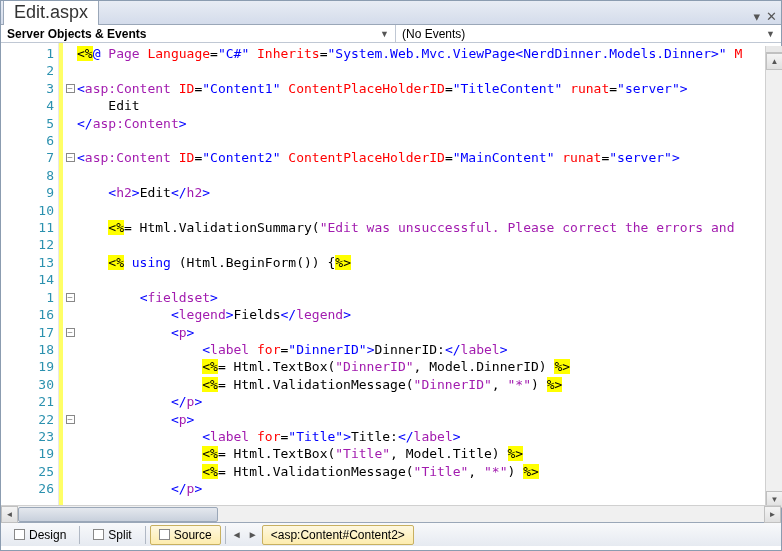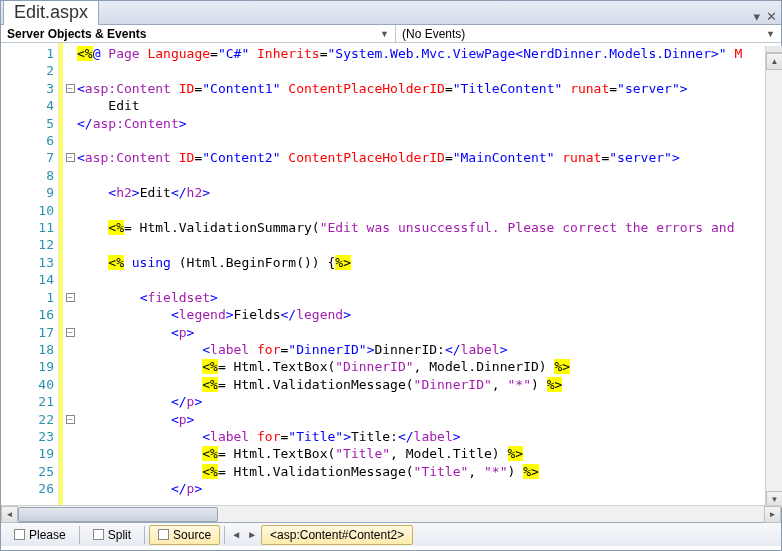--- a/index.html
+++ b/index.html
@@ -79,21 +79,21 @@
       <div>10</div>
       <div>11</div>
       <div>12</div>
       <div>13</div>
       <div>14</div>
       <div>1</div>
       <div>16</div>
       <div>17</div>
       <div>18</div>
       <div>19</div>
-      <div>40</div>
+      <div>30</div>
       <div>21</div>
       <div>22</div>
       <div>23</div>
       <div>19</div>
       <div>25</div>
       <div>26</div>
     </div>
   <div class="margin-bar"></div>
   <div class="fold-col" id="foldcol">
       <div>&nbsp;</div>
@@ -134,21 +134,21 @@
 
 <div class="scroll-h">
   <div class="btn">◄</div>
   <div class="thumb"></div>
   <div class="btn">►</div>
 </div>
 
 <div class="bottom">
   <div class="view-btn">
       <span class="ico"></span>
-      <span>Please</span>
+      <span>Design</span>
     </div>
   <div class="sep"></div>
   <div class="view-btn">
       <span class="ico"></span>
       <span>Split</span>
     </div>
   <div class="sep"></div>
   <div class="view-btn active">
       <span class="ico"></span>
       <span>Source</span>

